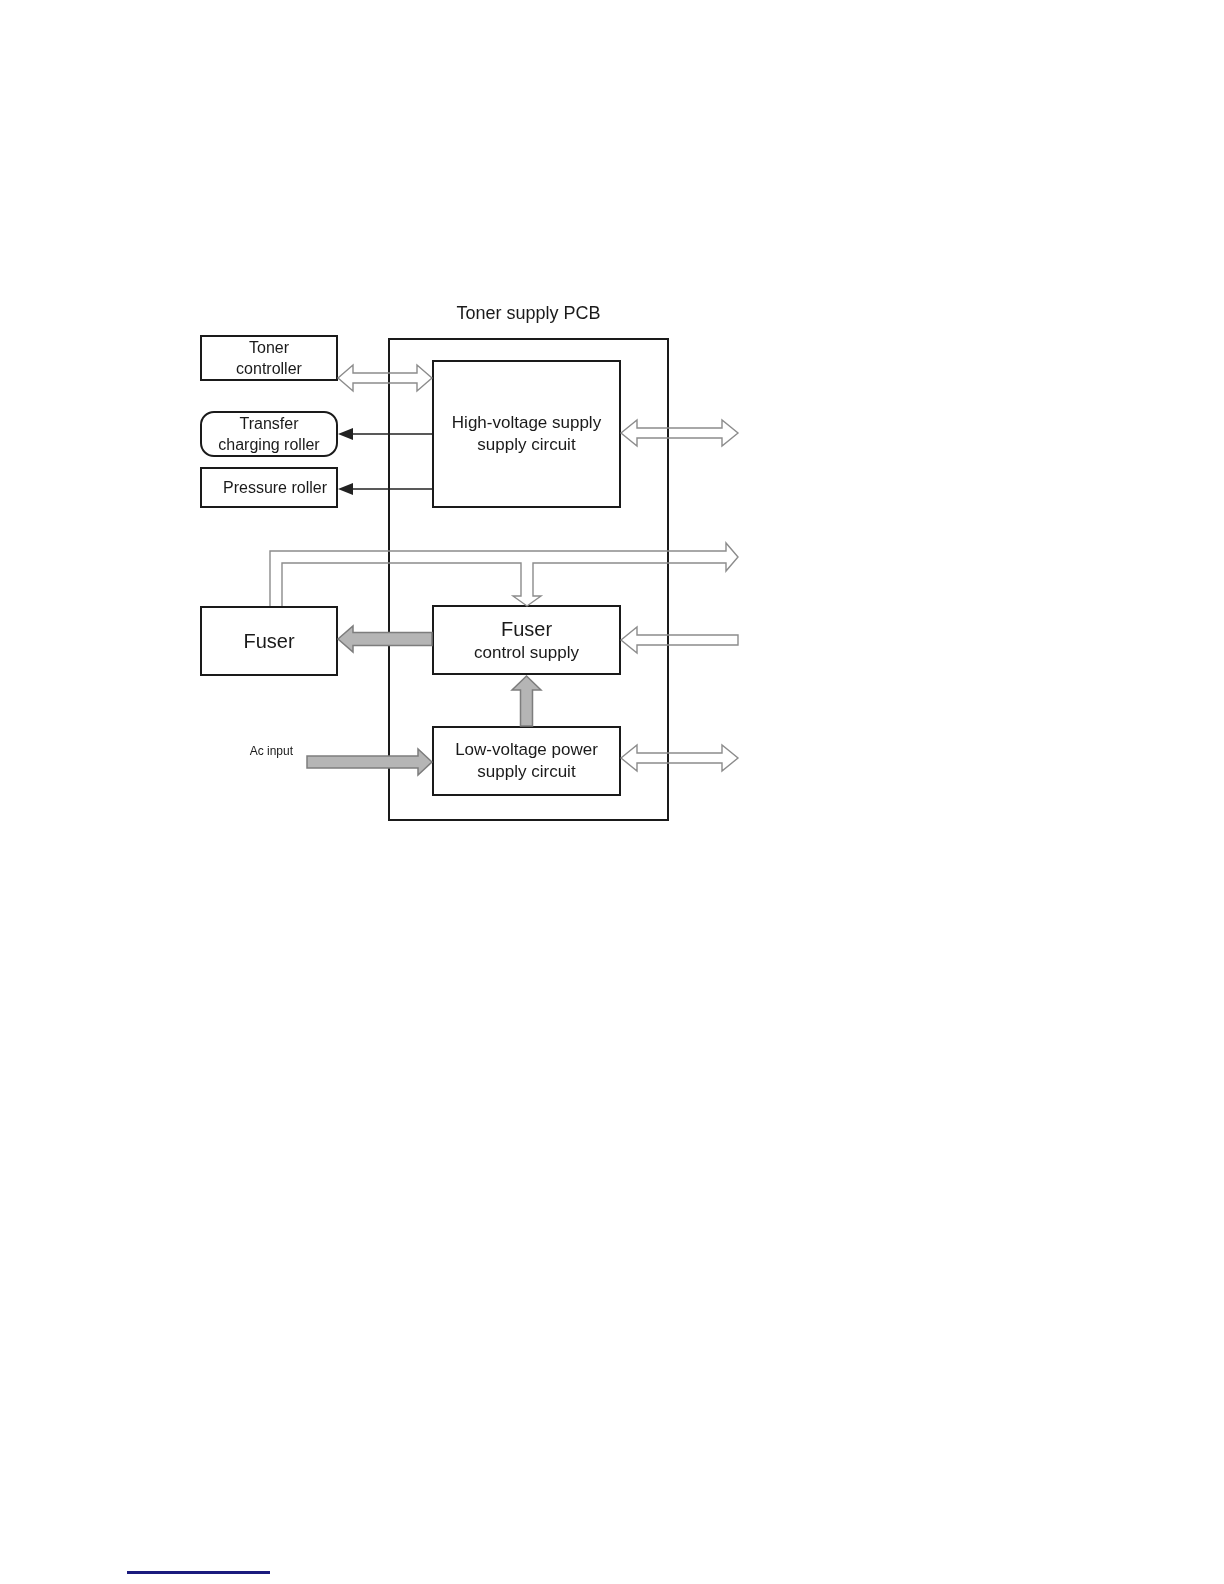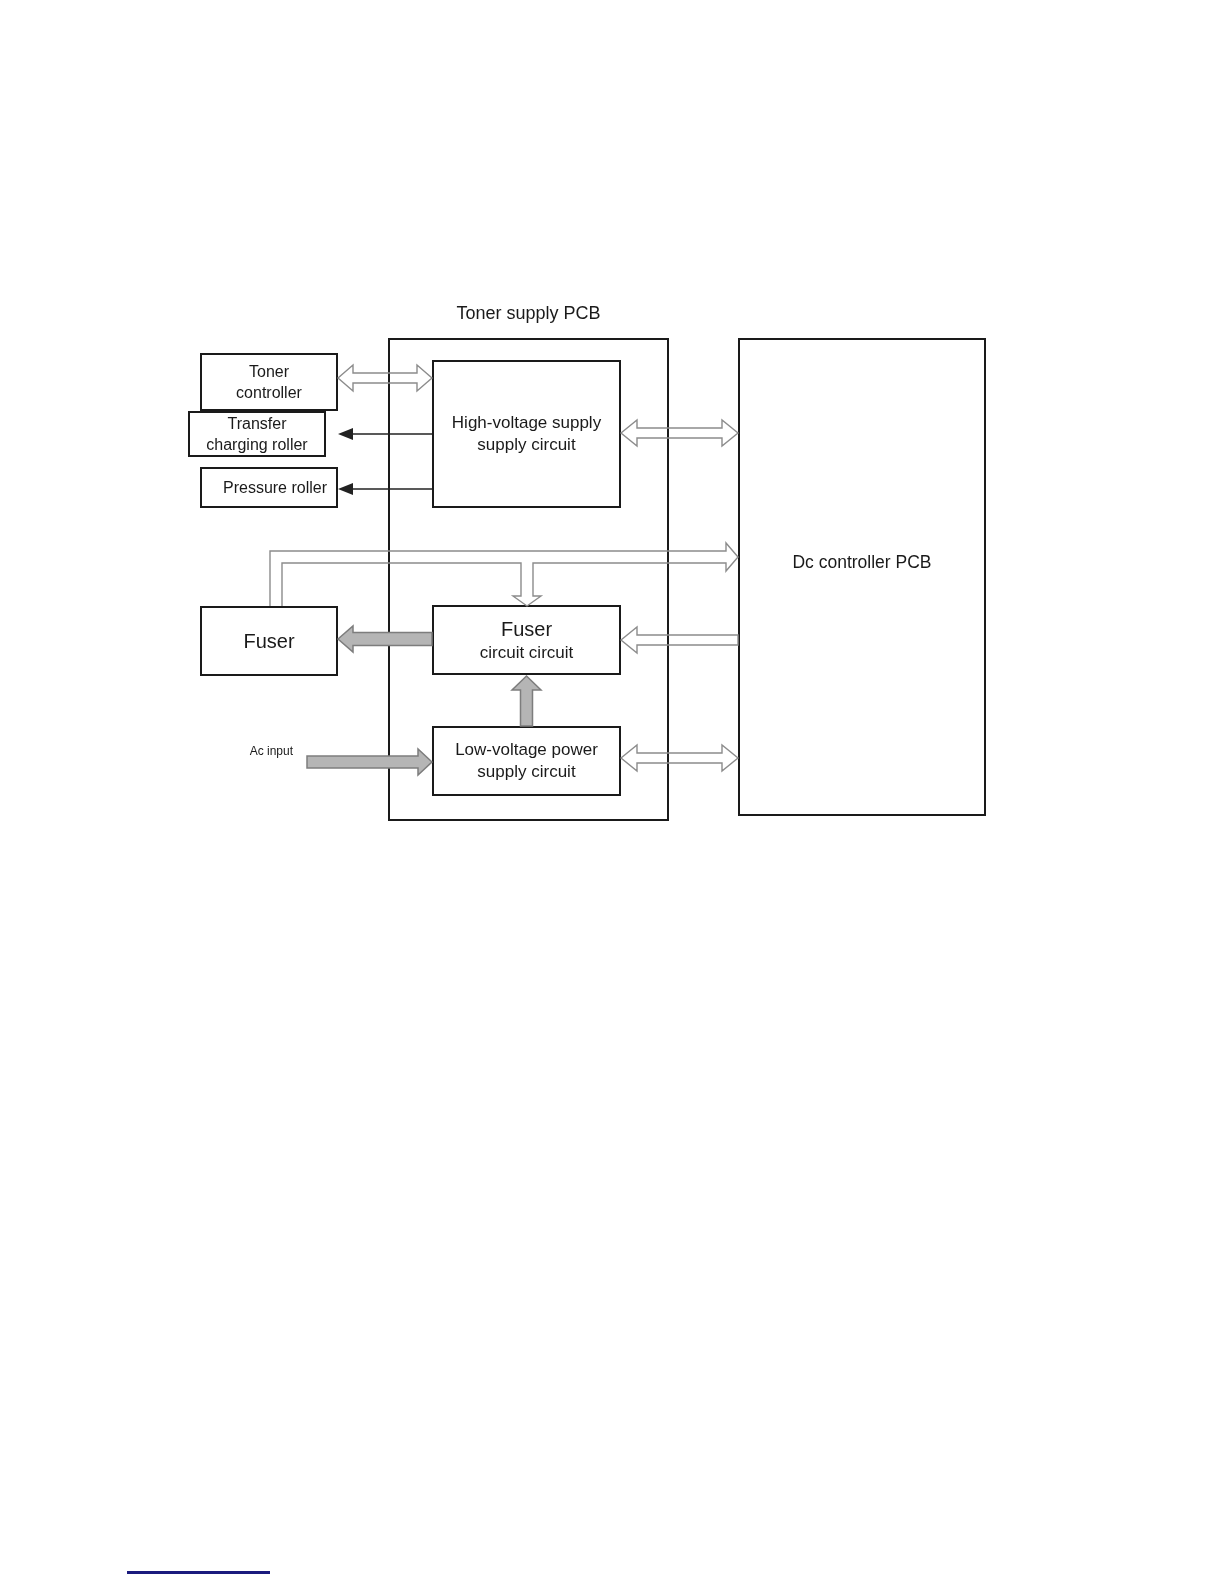--- a/index.html
+++ b/index.html
@@ -53,50 +53,47 @@
 </style>
 </head>
 <body>
 
 <div id="page">
 
   <div id="diagram-title">Toner supply PCB</div>
 
   <div class="box border3 pcb" style="left:388px;top:338px;width:281px;height:483px;"></div>
 
-  <div class="box border3 pcb" style="left:738px;top:338px;width:248px;height:478px;justify-content:flex-start;">
-    <span id="dc-label">Dc controller PCB</span>
-  </div>
 
-  <div class="box border2" style="left:200px;top:353px;width:138px;height:58px;">
+  <div class="box border2" style="left:200px;top:335px;width:138px;height:46px;">
     <span class="label-line">Toner</span>
     <span class="label-line">controller</span>
   </div>
 
-  <div class="box border2" style="left:188px;top:411px;width:138px;height:46px;">
+  <div class="box border2" style="left:200px;top:411px;width:138px;height:46px;border-radius:14px;">
     <span class="label-line">Transfer</span>
     <span class="label-line">charging roller</span>
   </div>
 
   <div class="box border2" style="left:200px;top:467px;width:138px;height:41px;padding-left:12px;">
     <span class="label-line">Pressure roller</span>
   </div>
 
   <div class="box border2 big" style="left:200px;top:606px;width:138px;height:70px;">
     <span class="label-line">Fuser</span>
   </div>
 
   <div class="box border3 mid" style="left:432px;top:360px;width:189px;height:148px;">
     <span class="label-line">High-voltage supply</span>
     <span class="label-line">supply circuit</span>
   </div>
 
   <div class="box border3" style="left:432px;top:605px;width:189px;height:70px;">
     <span class="label-line big">Fuser</span>
-    <span class="label-line mid">circuit circuit</span>
+    <span class="label-line mid">control supply</span>
   </div>
 
   <div class="box border3 mid" style="left:432px;top:726px;width:189px;height:70px;">
     <span class="label-line">Low-voltage power</span>
     <span class="label-line">supply circuit</span>
   </div>
 
   <div id="ac-input-label">Ac input</div>
 
   <svg id="arrow-layer" viewBox="0 0 1224 1584" xmlns="http://www.w3.org/2000/svg">

